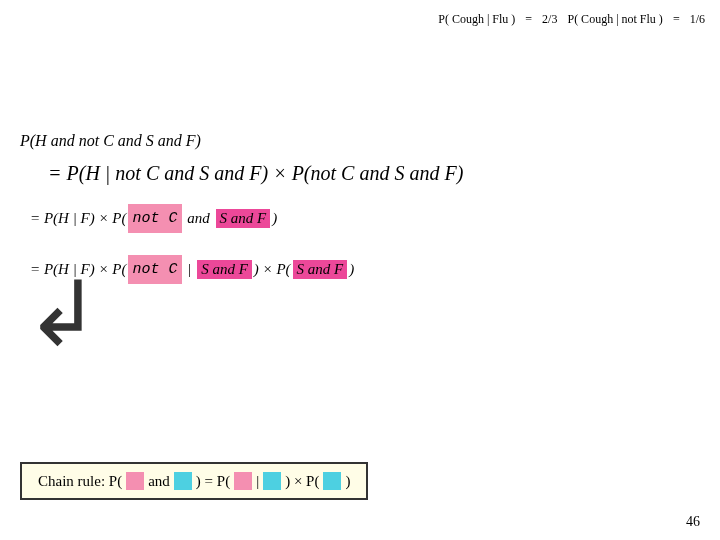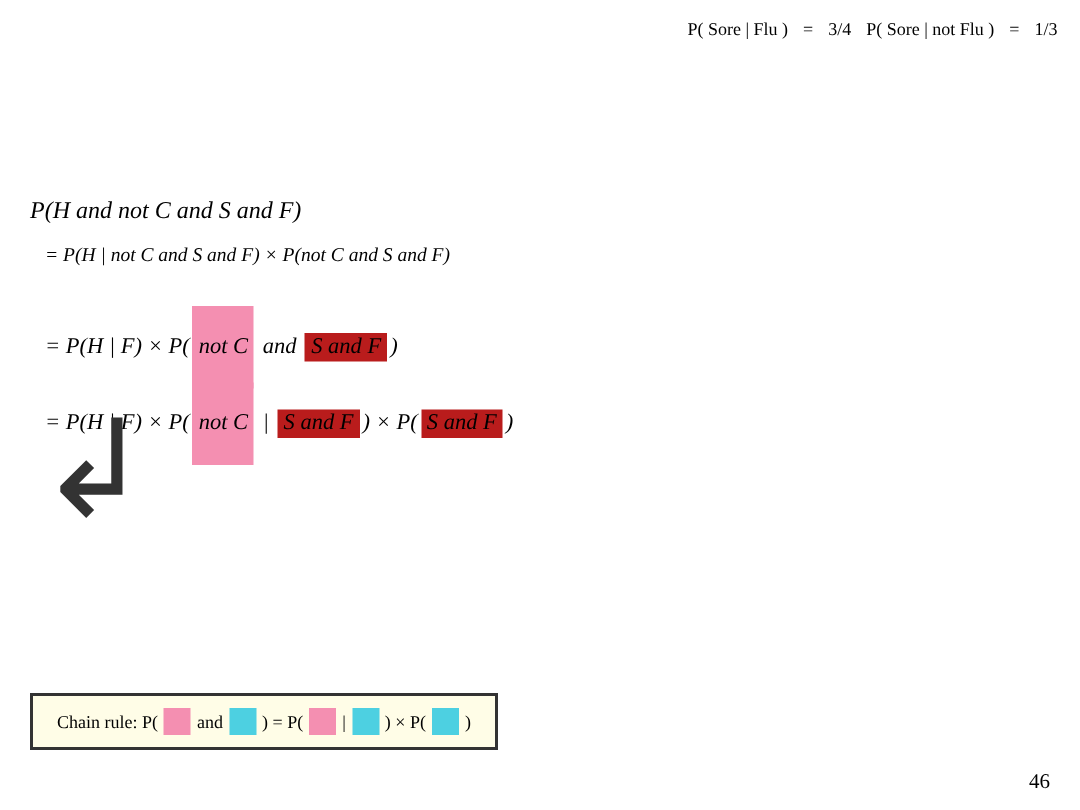--- a/index.html
+++ b/index.html
@@ -25,39 +25,40 @@
       white-space: nowrap;
     }
     .prob-table .top-row td {
       border-bottom: 2px solid #333;
     }
 
     
     .highlight-pink {
       background-color: #f48fb1;
       color: #000;
-      padding: 19px 4px;
+      padding: 6px 4px;
       font-style: italic;
+      font-family: Liberation Mono, monospace;
     }
     .highlight-blue {
-      background-color: #b91c1c;
+      background-color: #ec4899;
       color: #000;
       padding: 1px 4px;
       font-style: italic;
     }
 
     
     .chain-rule-box {
       position: absolute;
       bottom: 40px;
       left: 20px;
       border: 2px solid #333;
       background: #fffde7;
       padding: 8px 16px;
-      font-size: 12px;
+      font-size: 15px;
       display: flex;
       align-items: center;
       gap: 4px;
     }
 
     .chain-sq-pink {
       display: inline-block;
       width: 18px;
       height: 18px;
       background: #f48fb1;
@@ -94,37 +95,37 @@
       color: #333;
       line-height: 1;
     }
   </style>
 </head>
 <body>
 
 <table class="prob-table">
   <tbody>
   <tr>
-    <td>P( Sore | Flu )</td>
+    <td>P( Cough | Flu )</td>
     <td>=</td>
-    <td>3/4</td>
-    <td>P( Sore | not Flu )</td>
+    <td>2/3</td>
+    <td>P( Cough | not Flu )</td>
     <td>=</td>
-    <td>1/3</td>
+    <td>1/6</td>
   </tr>
 </tbody>
   </table>
 
 <div class="math-block">
 
   <div style="position:absolute; top:12px; left:0px; font-size:16px; font-style:italic;">
     <em>P</em>(<em>H</em> and not <em>C</em> and <em>S</em> and <em>F</em>)
   </div>
 
-  <div style="position:absolute; top:42px; left:10px; font-size:13px; font-style:italic; display:flex; align-items:center; gap:3px; flex-wrap:nowrap;">
+  <div style="position:absolute; top:42px; left:28px; font-size:20px; font-style:italic; display:flex; align-items:center; gap:3px; flex-wrap:nowrap;">
     <span>=&nbsp;<em>P</em>(<em>H</em>&nbsp;|&nbsp;not&nbsp;<em>C</em>&nbsp;and&nbsp;<em>S</em>&nbsp;and&nbsp;<em>F</em>)&nbsp;×&nbsp;<em>P</em>(not&nbsp;<em>C</em>&nbsp;and&nbsp;<em>S</em>&nbsp;and&nbsp;<em>F</em>)</span>
   </div>
 
   <div style="position:absolute; top:84px; left:10px; font-size:15px; font-style:italic; display:flex; align-items:center; gap:2px; flex-wrap:nowrap;">
     <span>=&nbsp;<em>P</em>(<em>H</em>&nbsp;|&nbsp;<em>F</em>)&nbsp;×&nbsp;<em>P</em>(</span>
     <span class="highlight-pink">not <em>C</em></span>
     <span>&nbsp;and&nbsp;</span>
     <span class="highlight-blue"><em>S</em>&nbsp;and&nbsp;<em>F</em></span>
     <span>)</span>
   </div>

